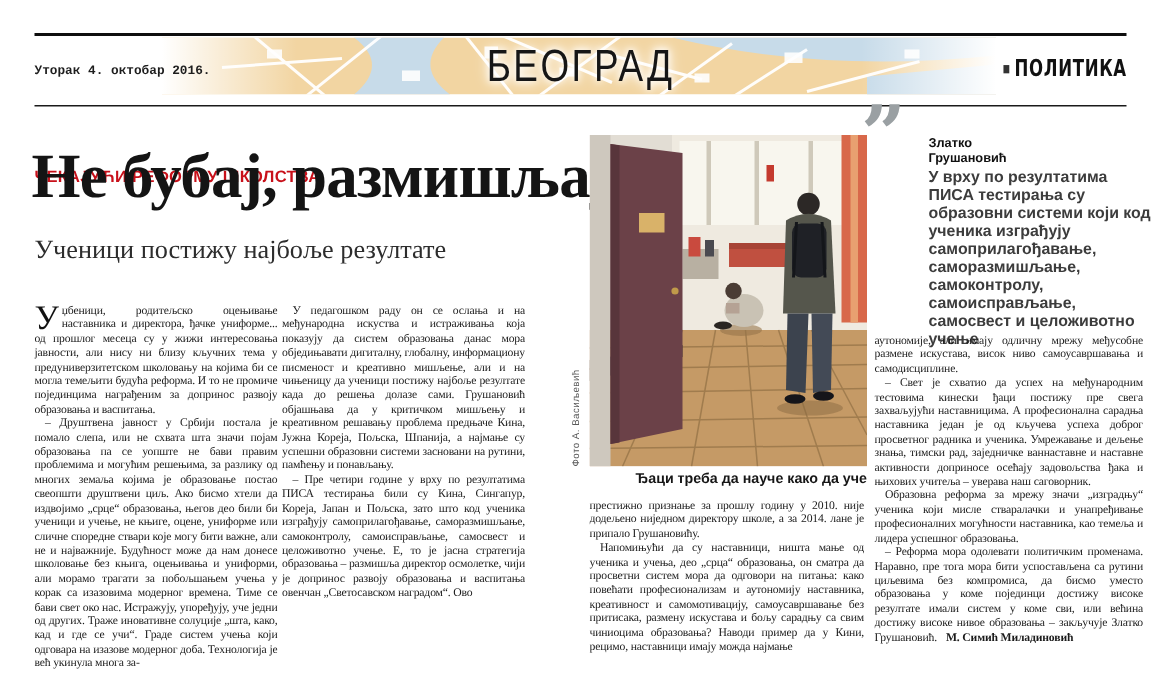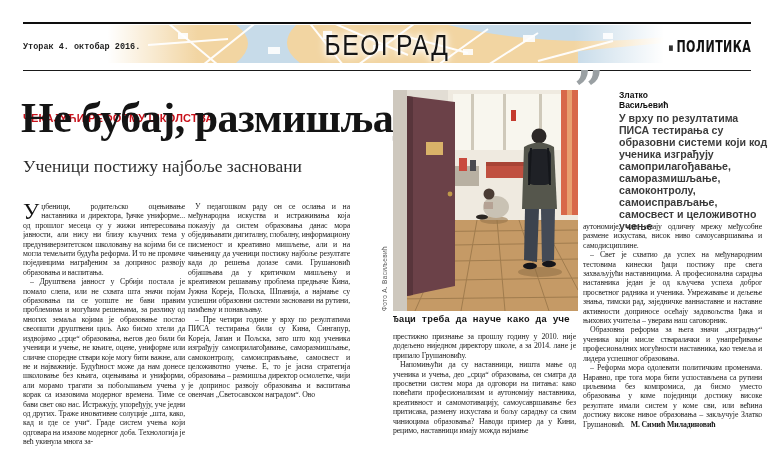--- a/index.html
+++ b/index.html
@@ -31,21 +31,21 @@
   .col4{left:583px;top:222px;width:179px;height:228px;}
   .bp{margin:0;}
   .pind{text-indent:7px;}
   .dropcap{float:left;font-size:23px;line-height:17.5px;padding:1px 2px 0 0;color:#111;}
   .byline{font-family:"Liberation Serif",serif;font-weight:700;margin-left:6px;white-space:nowrap;}
   .photo{position:absolute;left:393px;top:90px;width:185px;height:221px;overflow:hidden;}
   .credit{position:absolute;left:381px;top:193px;height:118px;width:10px;
         font-family:"Liberation Sans",sans-serif;font-size:6.5px;color:#5a5a5a;
         writing-mode:vertical-rl;transform:rotate(180deg);letter-spacing:.3px;white-space:nowrap;}
   .caption{position:absolute;left:393px;top:314px;width:185px;
-        font-family:Liberation Mono, monospace;font-size:9.5px;font-weight:700;color:#161616;}
+        font-family:Liberation Sans, sans-serif;font-size:9.5px;font-weight:700;color:#161616;text-align:right;}
   .quote-mark{position:absolute;left:574px;top:64px;font-family:"DejaVu Serif",serif;
         font-size:52px;font-weight:700;color:#9aa0a3;line-height:52px;}
   .quote-name{position:absolute;left:619px;top:90px;width:58px;
         font-family:"Liberation Sans",sans-serif;font-size:8.5px;line-height:10px;
         font-weight:700;color:#101010;}
   .quote-text{position:absolute;left:619px;top:112px;width:152px;
         font-family:"Liberation Sans",sans-serif;font-size:10.6px;line-height:12px;
         font-weight:700;color:#3c3c3c;}
 </style>
 </head>
@@ -99,21 +99,21 @@
 
   <div class="section-title">БЕОГРАД</div>
   <div class="date">Уторак 4. октобар 2016.</div>
   <div class="brand"><span class="sq">■</span><span>ПОЛИТИКА</span></div>
 
   <div class="rule-mid"></div>
 
   <div class="kicker">ЧЕКАЈУЋИ РЕФОРМУ ШКОЛСТВА</div>
   <h1 class="headline" style="margin:0;position:absolute;">Не бубај, размишљај</h1>
   <div class="subtitle">
-    <div>Ученици постижу најбоље засновани</div>
+    <div>Ученици постижу најбоље резултате</div>
   </div>
 
   <div class="col col1">
     <p class="bp"><span class="dropcap">У</span><span>џбеници, родитељско оцењивање наставника и директора, ђачке униформе... од прошлог месеца су у жижи интересовања јавности, али нису ни близу кључних тема у предуниверзитетском школовању на којима би се могла темељити будућа реформа. И то не промиче појединцима награђеним за допринос развоју образовања и васпитања.</span></p>
     <p class="bp pind">– Друштвена јавност у Србији постала је помало слепа, или не схвата шта значи појам образовања па се уопште не бави правим проблемима и могућим решењима, за разлику од многих земаља којима је образовање постао свеопшти друштвени циљ. Ако бисмо хтели да издвојимо „срце“ образовања, његов део били би ученици и учење, не књиге, оцене, униформе или сличне споредне ствари које могу бити важне, али не и најважније. Будућност може да нам донесе школовање без књига, оцењивања и униформи, али морамо трагати за побољшањем учења у корак са изазовима модерног времена. Тиме се бави свет око нас. Истражују, упоређују, уче једни од других. Траже иновативне солуције „шта, како, кад и где се учи“. Граде систем учења који одговара на изазове модерног доба. Технологија је већ укинула многа за-</p>
   </div>
 
   <div class="col col2">
     <p class="bp pind">У педагошком раду он се ослања и на међународна искуства и истраживања која показују да систем образовања данас мора обједињавати дигиталну, глобалну, информациону писменост и креативно мишљење, али и на чињеницу да ученици постижу најбоље резултате када до решења долазе сами. Грушановић објашњава да у критичком мишљењу и креативном решавању проблема предњаче Кина, Јужна Кореја, Пољска, Шпанија, а најмање су успешни образовни системи засновани на рутини, памћењу и понављању.</p>
     <p class="bp pind">– Пре четири године у врху по резултатима ПИСА тестирања били су Кина, Сингапур, Кореја, Јапан и Пољска, зато што код ученика изграђују самоприлагођавање, саморазмишљање, самоконтролу, самоисправљање, самосвест и целоживотно учење. Е, то је јасна стратегија образовања – размишља директор осмолетке, чији је допринос развоју образовања и васпитања овенчан „Светосавском наградом“. Ово</p>
@@ -173,23 +173,23 @@
   </div>
   <div class="credit">Фото А. Васиљевић</div>
   <div class="caption">Ђаци треба да науче како да уче</div>
 
   <div class="col col3">
     <p class="bp">престижно признање за прошлу годину у 2010. није додељено ниједном директору школе, а за 2014. лане је припало Грушановићу.</p>
     <p class="bp pind">Напомињући да су наставници, ништа мање од ученика и учења, део „срца“ образовања, он сматра да просветни систем мора да одговори на питања: како повећати професионализам и аутономију наставника, креативност и самомотивацију, самоусавршавање без притисака, размену искустава и бољу сарадњу са свим чиниоцима образовања? Наводи пример да у Кини, рецимо, наставници имају можда најмање</p>
   </div>
 
   <div class="quote-mark">”</div>
-  <div class="quote-name">Златко Васиљевић</div>
+  <div class="quote-name">Златко Грушановић</div>
   <div class="quote-text">У врху по резултатима ПИСА тестирања су образовни системи који код ученика изграђују самоприлагођавање, саморазмишљање, самоконтролу, самоисправљање, самосвест и целоживотно учење</div>
 
   <div class="col col4">
     <p class="bp">аутономије, али имају одличну мрежу међусобне размене искустава, висок ниво самоусавршавања и самодисциплине.</p>
     <p class="bp pind">– Свет је схватио да успех на међународним тестовима кинески ђаци постижу пре свега захваљујући наставницима. А професионална сарадња наставника један је од кључева успеха доброг просветног радника и ученика. Умрежавање и дељење знања, тимски рад, заједничке ваннаставне и наставне активности доприносе осећају задовољства ђака и њихових учитеља – уверава наш саговорник.</p>
-    <p class="bp pind">Образовна реформа за њега значи „изградњу“ ученика који мисле стваралачки и унапређивање професионалних могућности наставника, као темеља и лидера успешног образовања.</p>
+    <p class="bp pind">Образовна реформа за мрежу значи „изградњу“ ученика који мисле стваралачки и унапређивање професионалних могућности наставника, као темеља и лидера успешног образовања.</p>
     <p class="bp pind"><span>– Реформа мора одолевати политичким променама. Наравно, пре тога мора бити успостављена са рутини циљевима без компромиса, да бисмо уместо образовања у коме појединци достижу високе резултате имали систем у коме сви, или већина достижу високе нивое образовања – закључује Златко Грушановић.</span><strong class="byline">М. Симић Миладиновић</strong></p>
   </div>
 
 </div>
 
 </body></html>

